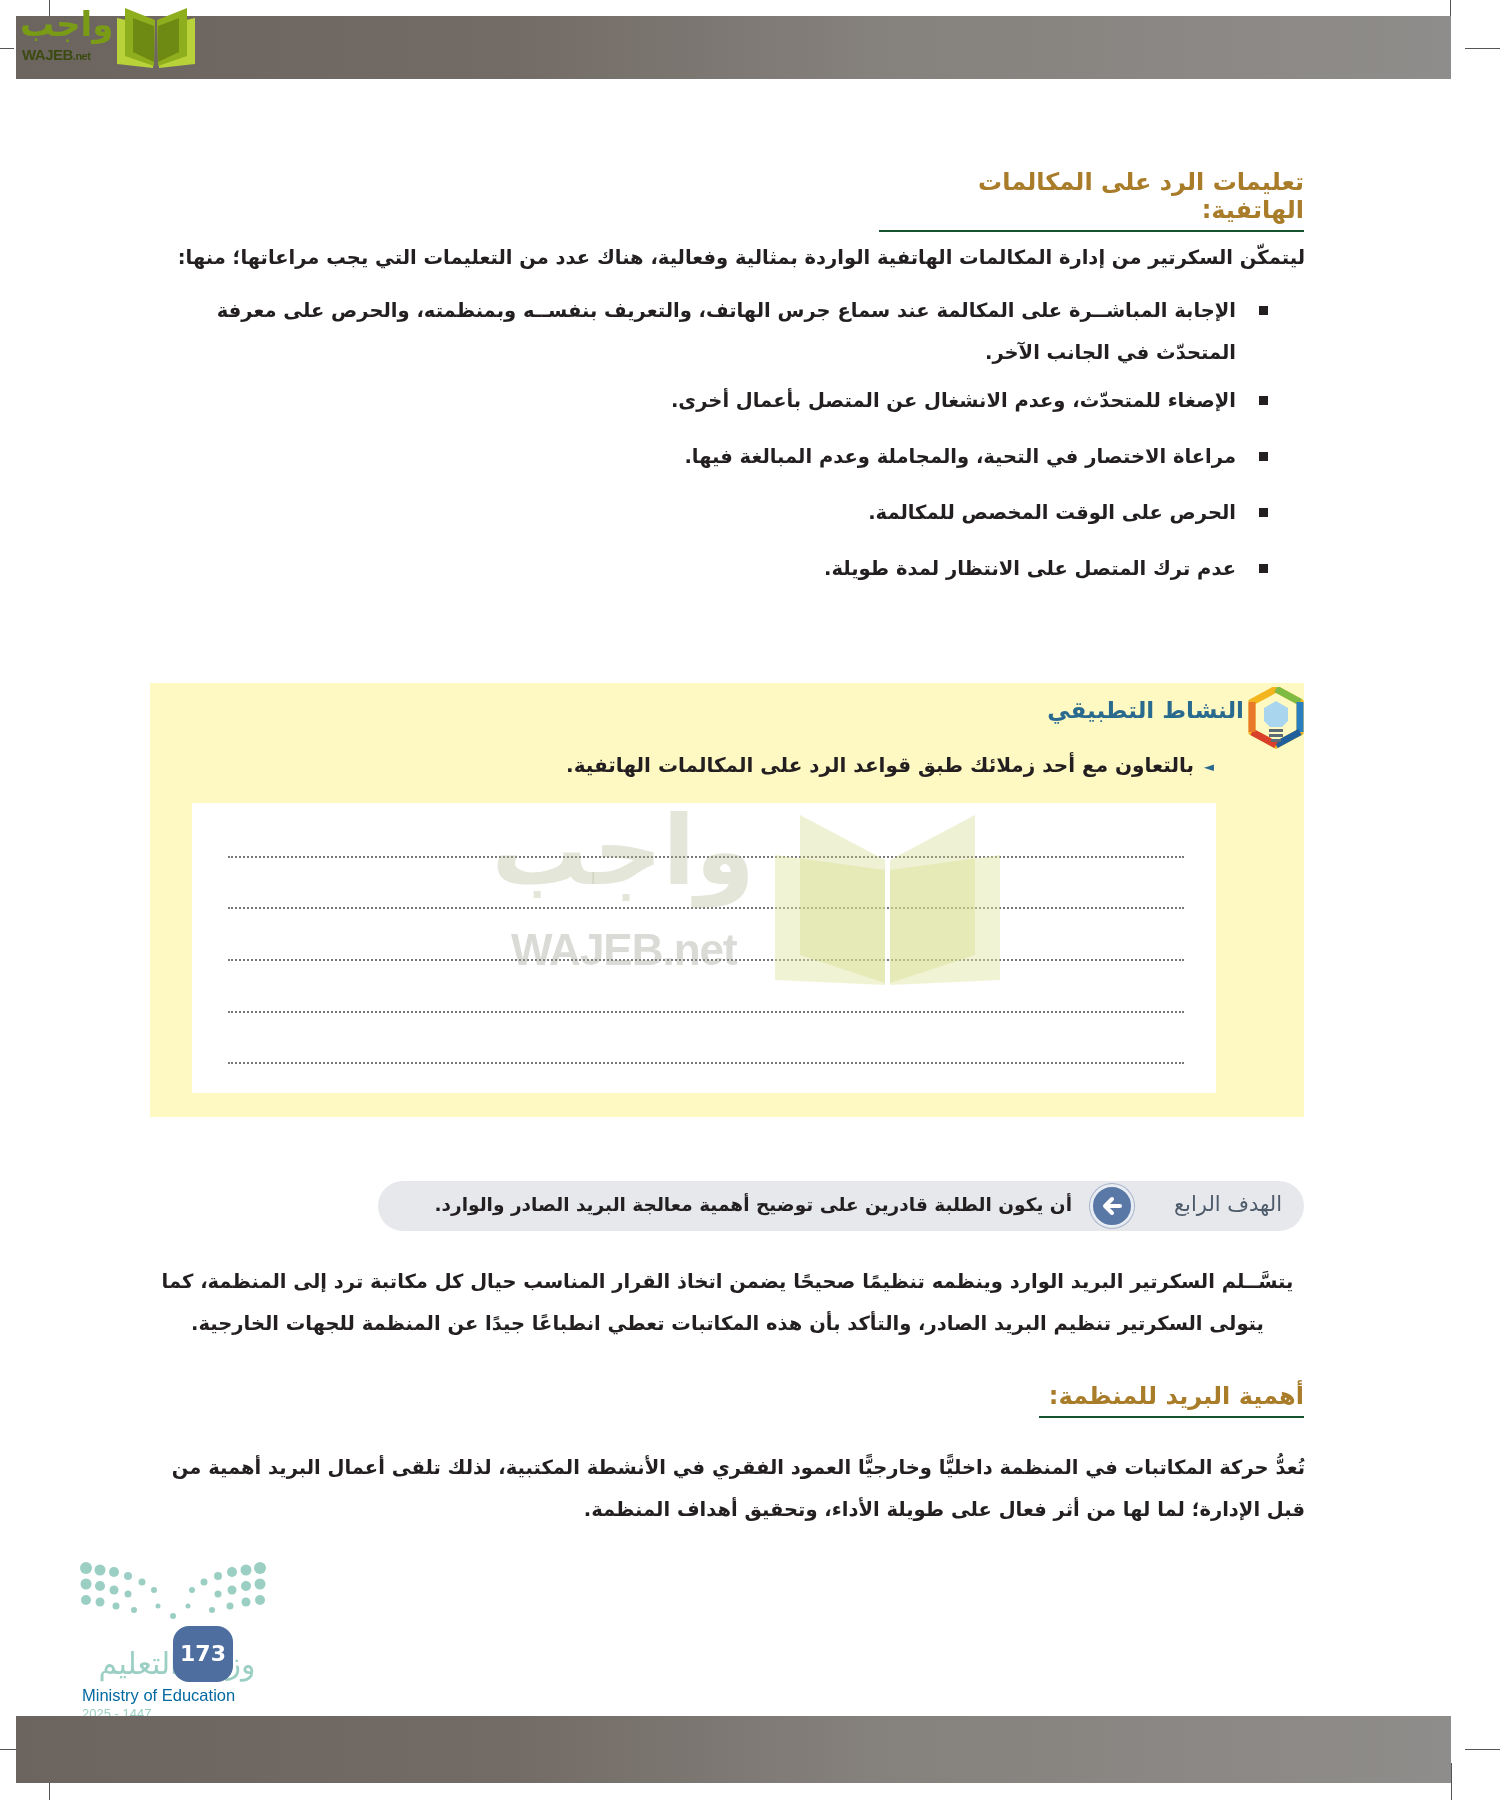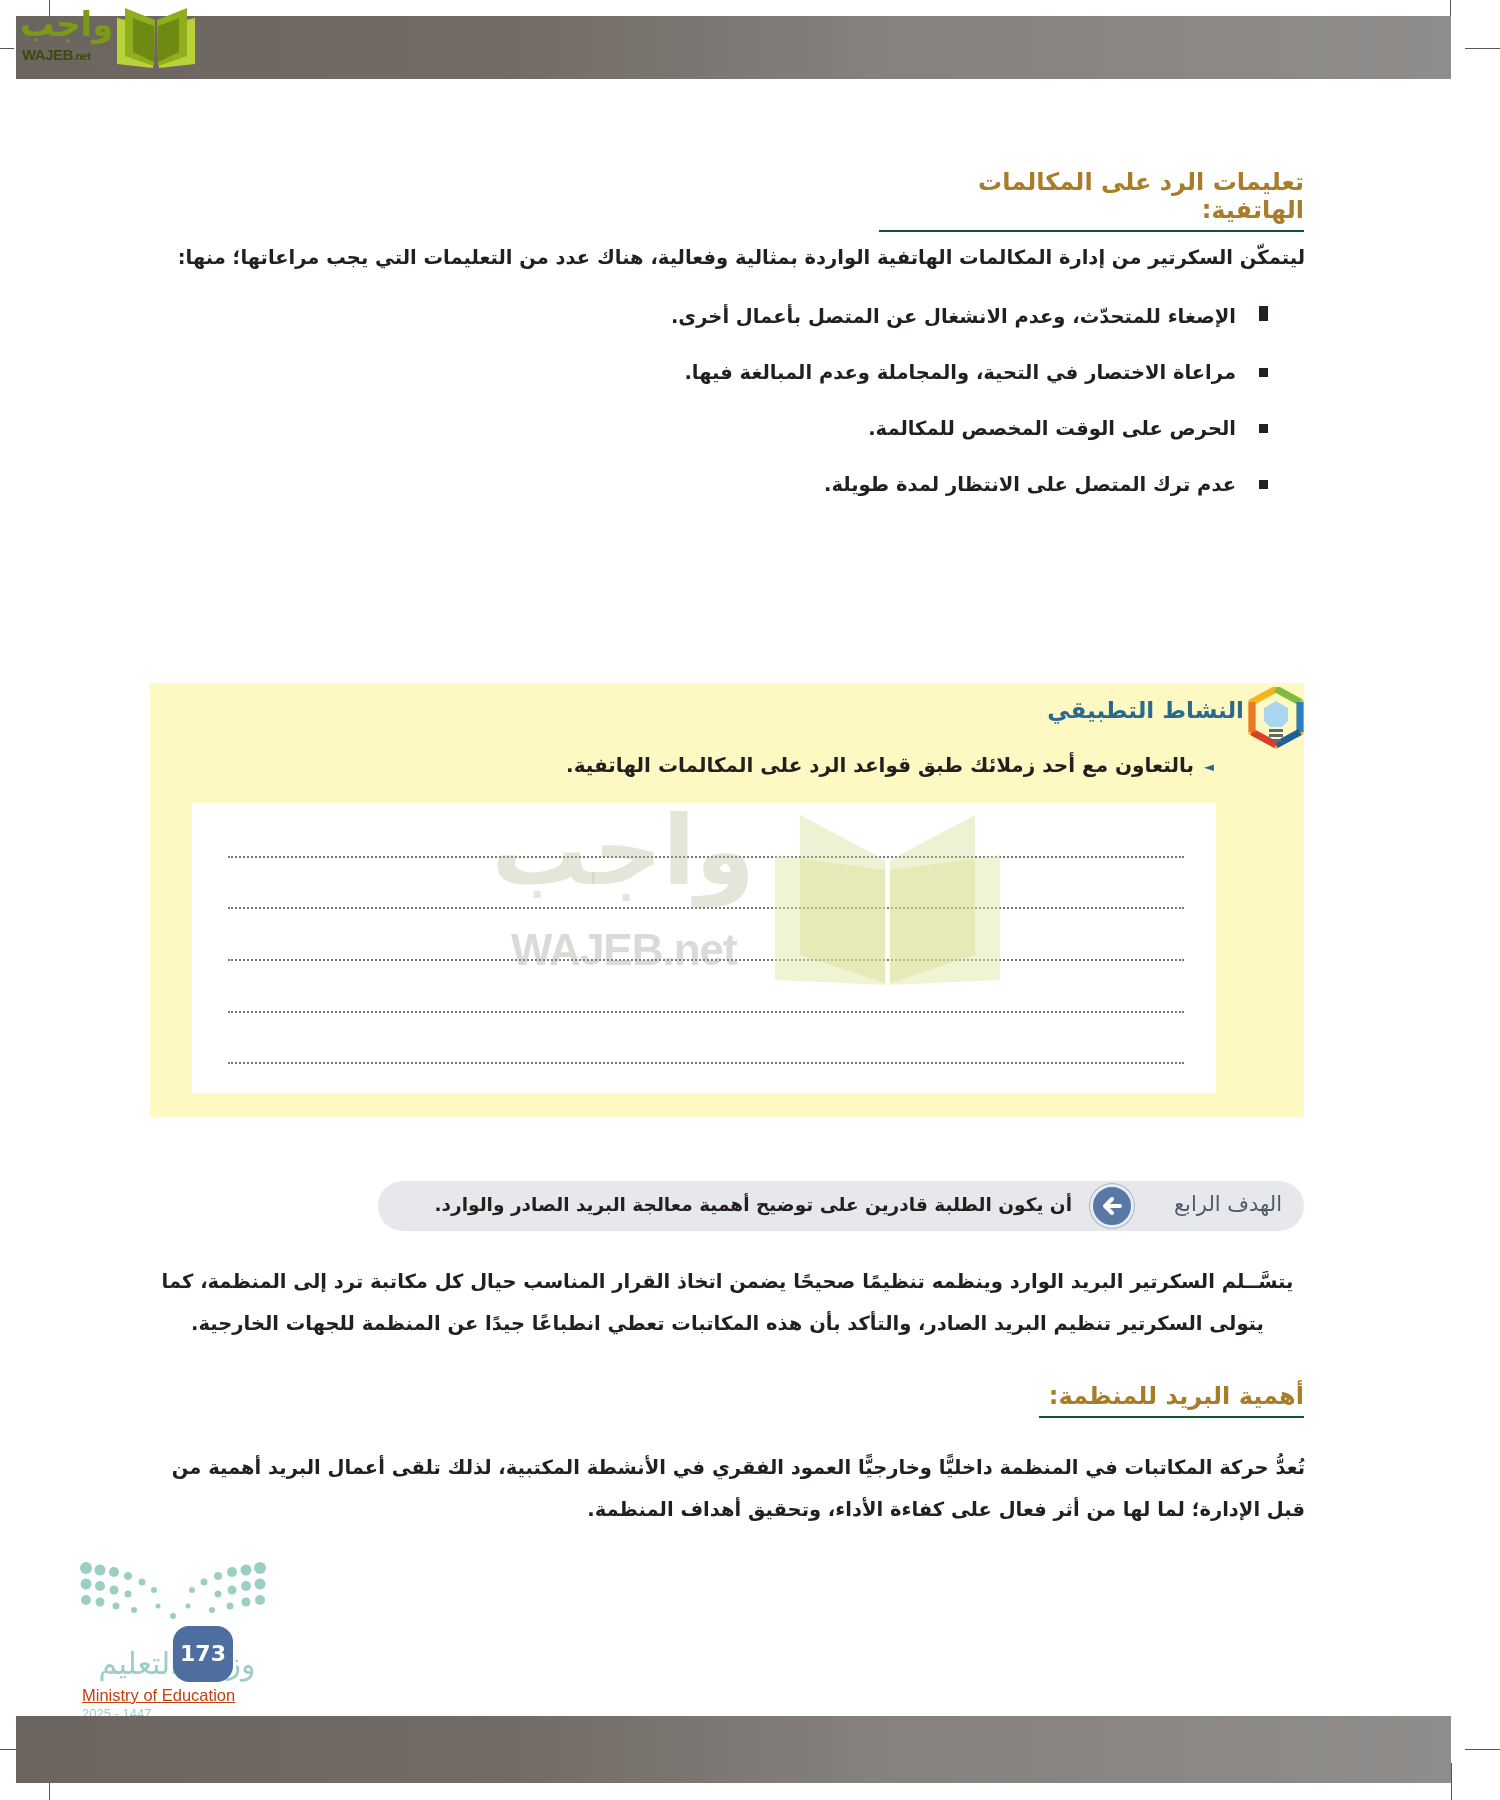--- a/index.html
+++ b/index.html
@@ -70,21 +70,21 @@
       position: absolute; right: 170px; top: 3px; width: 44px; height: 44px; border-radius: 50%;
       background: #5a78a6; border: 3px solid #e8ecf3; box-shadow: 0 0 0 1px #a8b4c8;
     }
     .objective .arrow svg { position: absolute; left: 7px; top: 7px; }
     .objective .text { position: absolute; right: 232px; top: 13px; font-size: 18.5px; font-weight: bold; color: #231f20; }
 
     
     .ministry { position: absolute; left: 78px; top: 1560px; width: 200px; height: 160px; }
     .ministry .dots { position: absolute; left: 0; top: 0; }
     .ministry .ar-name { position: absolute; left: 4px; top: 86px; font-size: 30px; color: #9ccfc4; direction: rtl; width: 190px; text-align: center; letter-spacing: 2px; }
-    .ministry .en-name { position: absolute; left: 4px; top: 126px; font-size: 16.5px; color: #c2410c; font-family: "Liberation Sans", sans-serif; text-decoration: underline; }
+    .ministry .en-name { position: absolute; left: 4px; top: 126px; font-size: 16.5px; color: #0369a1; font-family: "Liberation Sans", sans-serif; }
     .ministry .year { position: absolute; left: 4px; top: 146px; font-size: 13px; color: #9ccfc4; font-family: "Liberation Sans", sans-serif; }
     .page-num {
       position: absolute; left: 173px; top: 1626px; width: 60px; height: 56px;
       background: #4f6ea0; border-radius: 16px; color: #fff; font-size: 22px; font-weight: bold;
       text-align: center; line-height: 56px; font-family: "DejaVu Sans", sans-serif;
     }
   </style>
 </head>
 <body>
 
@@ -110,21 +110,21 @@
     <path d="M18 12 L18 46 L39 56 L39 20 Z" fill="#6e8a12"></path>
     <path d="M64 12 L64 46 L43 56 L43 20 Z" fill="#6e8a12"></path>
   </svg>
 </div>
 
 <div class="heading h1">تعليمات الرد على المكالمات الهاتفية:</div>
 
 <p class="para" style="top:237px;">ليتمكّن السكرتير من إدارة المكالمات الهاتفية الواردة بمثالية وفعالية، هناك عدد من التعليمات التي يجب مراعاتها؛ منها:</p>
 
 <ul class="bullets">
-  <li class="first"><span class="sq"></span></li>
+  <li class="first"><span class="sq"></span><span>الإجابة المباشــرة على المكالمة عند سماع جرس الهاتف، والتعريف بنفســه وبمنظمته، والحرص على معرفة المتحدّث في الجانب الآخر.</span></li>
   <li><span class="sq"></span><span>الإصغاء للمتحدّث، وعدم الانشغال عن المتصل بأعمال أخرى.</span></li>
   <li><span class="sq"></span><span>مراعاة الاختصار في التحية، والمجاملة وعدم المبالغة فيها.</span></li>
   <li><span class="sq"></span><span>الحرص على الوقت المخصص للمكالمة.</span></li>
   <li><span class="sq"></span><span>عدم ترك المتصل على الانتظار لمدة طويلة.</span></li>
 </ul>
 
 <div class="activity">
   <svg class="bulb" viewBox="0 0 56 62">
     <polygon points="28,2 52,15 52,45 28,58 4,45 4,15" fill="none" stroke="#f2b51d" stroke-width="7"></polygon>
     <path d="M28 2 L52 15" stroke="#7dbb42" stroke-width="7"></path>
@@ -166,21 +166,21 @@
         <path d="M20 12 H6 M12 5 L5 12 L12 19" stroke="#fff" stroke-width="4" fill="none" stroke-linecap="round" stroke-linejoin="round"></path>
       </svg>
   </span>
   <span class="text">أن يكون الطلبة قادرين على توضيح أهمية معالجة البريد الصادر والوارد.</span>
 </div>
 
 <p class="para" style="top:1261px;text-align:center;">يتسَّــلم السكرتير البريد الوارد وينظمه تنظيمًا صحيحًا يضمن اتخاذ القرار المناسب حيال كل مكاتبة ترد إلى المنظمة، كما يتولى السكرتير تنظيم البريد الصادر، والتأكد بأن هذه المكاتبات تعطي انطباعًا جيدًا عن المنظمة للجهات الخارجية.</p>
 
 <div class="heading h2">أهمية البريد للمنظمة:</div>
 
-<p class="para" style="top:1447px;">تُعدُّ حركة المكاتبات في المنظمة داخليًّا وخارجيًّا العمود الفقري في الأنشطة المكتبية، لذلك تلقى أعمال البريد أهمية من قبل الإدارة؛ لما لها من أثر فعال على كفاءة الأداء، وتحقيق أهداف المنظمة.</p>
+<p class="para" style="top:1447px;">تُعدُّ حركة المكاتبات في المنظمة داخليًّا وخارجيًّا العمود الفقري في الأنشطة المكتبية، لذلك تلقى أعمال البريد أهمية من قبل الإدارة؛ لما لها من أثر فعال على طويلة الأداء، وتحقيق أهداف المنظمة.</p>
 
 <div class="ministry">
   <svg class="dots" width="190" height="80" viewBox="0 0 190 80">
     <g fill="#9ccfc4">
       <circle cx="8" cy="8" r="6"></circle>
         <circle cx="22" cy="10" r="5.5"></circle>
         <circle cx="36" cy="12" r="5"></circle>
         <circle cx="50" cy="16" r="4"></circle>
         <circle cx="64" cy="22" r="3.5"></circle>
       <circle cx="182" cy="8" r="6"></circle>

